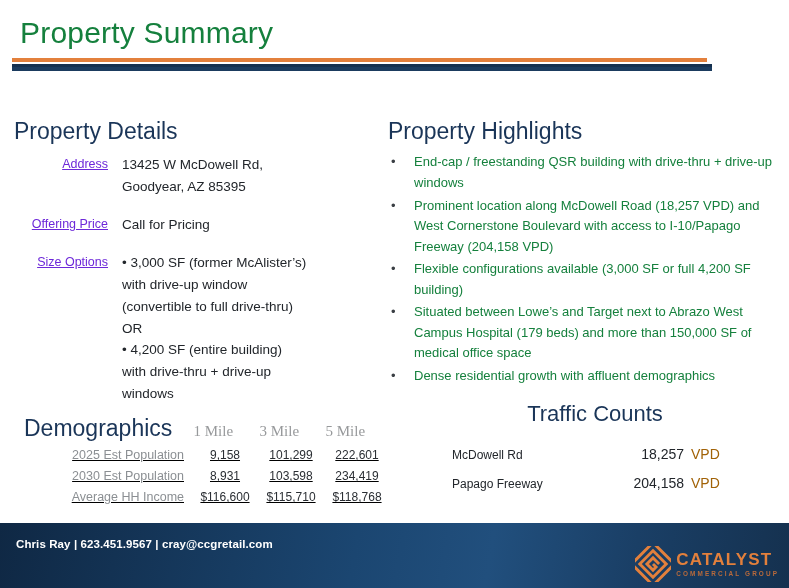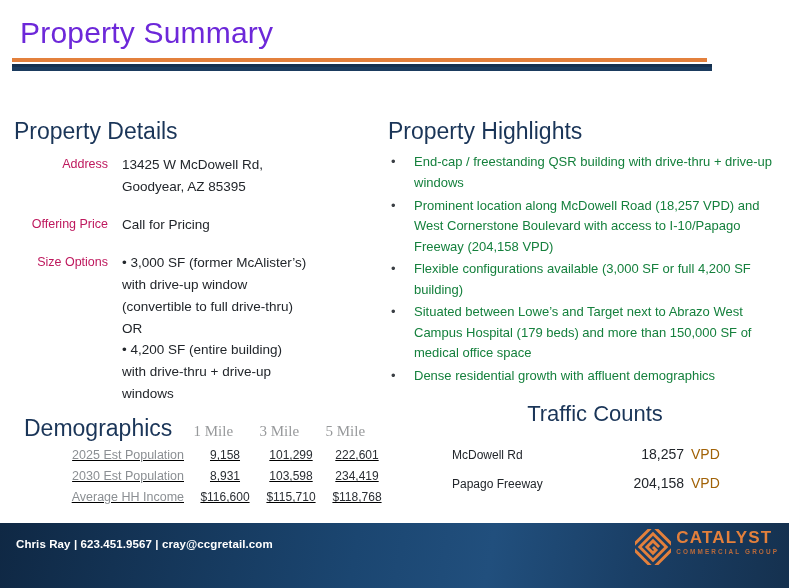--- a/index.html
+++ b/index.html
@@ -16,21 +16,21 @@
     -webkit-font-smoothing: antialiased;
   }
 
   
   #slide-title {
     position: absolute;
     left: 20px;
     top: 16px;
     font-size: 30px;
     font-weight: 400;
-    color: #6d28d9;
+    color: #15803d;
     letter-spacing: 0.2px;
     line-height: 1.1;
   }
   #title-rule {
     position: absolute;
     left: 12px;
     top: 58px;
     width: 700px;
     height: 14px;
   }
@@ -82,23 +82,24 @@
     align-items: flex-start;
     margin-bottom: 16px;
   }
   .detail-label {
     width: 108px;
     flex: 0 0 108px;
     text-align: right;
     padding-right: 14px;
     box-sizing: border-box;
     font-size: 12.5px;
-    color: #be185d;
+    color: #6d28d9;
     line-height: 1.55;
     padding-top: 1px;
+    text-decoration: underline;
   }
   .detail-value {
     flex: 1;
     font-size: 13.5px;
     color: #22262b;
     line-height: 1.62;
     white-space: pre-line;
   }
 
   
@@ -244,23 +245,23 @@
     top: 15px;
     font-size: 11.5px;
     font-weight: bold;
     color: #ffffff;
     letter-spacing: 0.1px;
     white-space: nowrap;
   }
   #footer-logo {
     position: absolute;
     right: 10px;
-    top: 6px;
-    display: flex;
-    align-items: flex-start;
+    top: 22px;
+    display: flex;
+    align-items: center;
     height: 38px;
   }
   #footer-logo .logo-mark {
     width: 36px;
     height: 36px;
     margin-right: 5px;
     flex: 0 0 36px;
   }
   #footer-logo .logo-words {
     display: flex;

